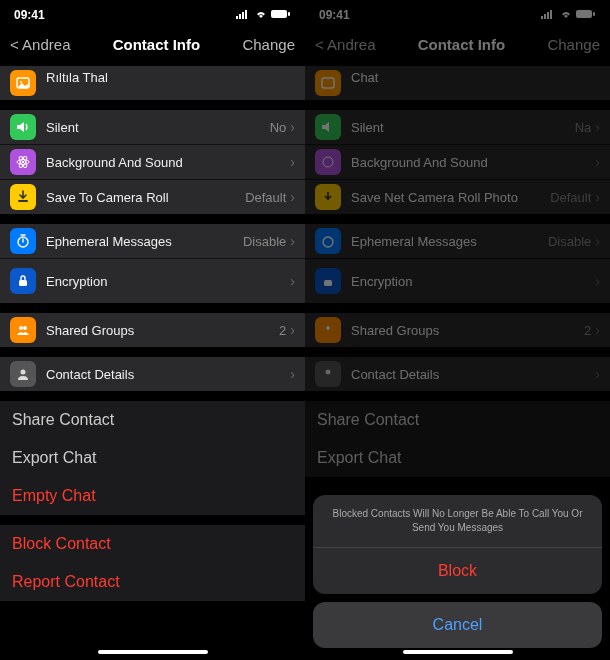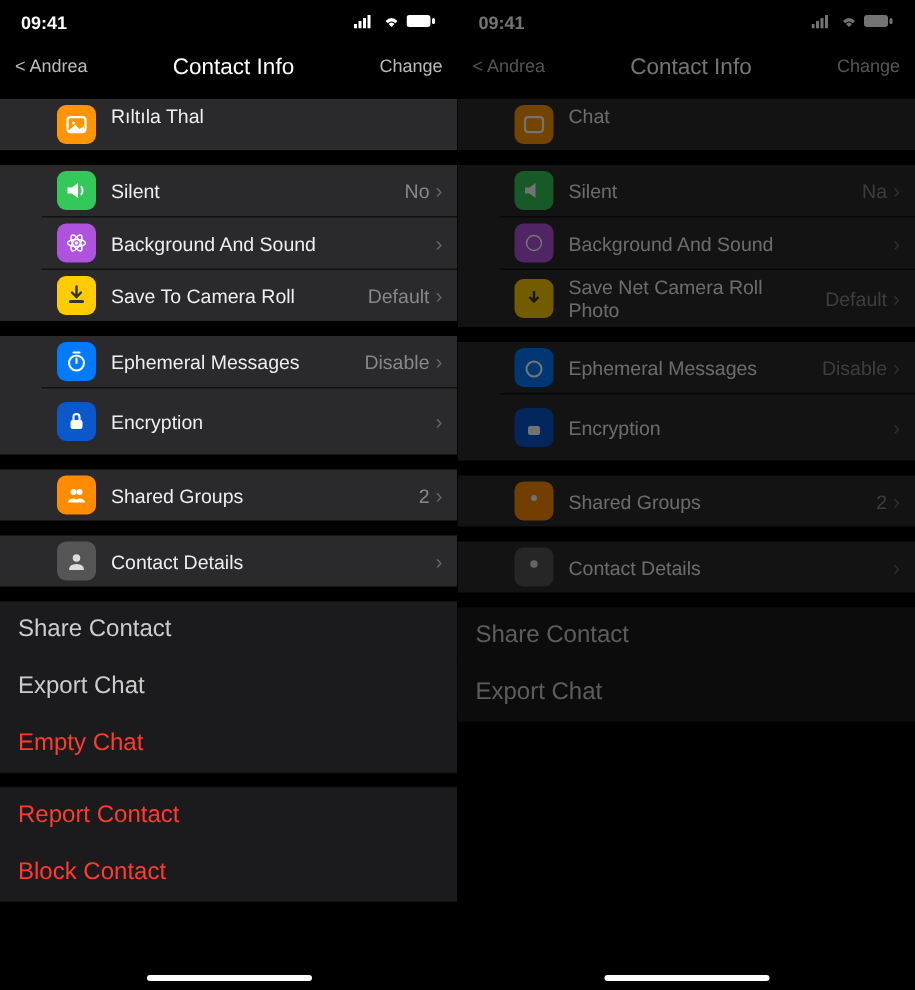--- a/index.html
+++ b/index.html
@@ -43,34 +43,33 @@
   .nav-bar {
     height: 36px;
     display: flex;
     align-items: center;
     justify-content: space-between;
     padding: 0 10px;
     font-size: 14px;
     color: #ccc;
     margin-bottom: 4px;
   }
-  .nav-back { color: #bbb; font-size: 12px; }
-  .nav-title { color: #fff; font-size: 15px; font-weight: 400; }
+  .nav-back { color: #bbb; font-size: 15px; }
+  .nav-title { color: #fff; font-size: 15px; font-weight: 700; }
   .group { background: #2a2a2c; margin-bottom: 10px; }
   .group.dark { background: #1b1b1d; }
   .row {
     display: flex;
     align-items: center;
     min-height: 34px;
     padding: 4px 10px;
     border-bottom: 0.5px solid #111;
     font-size: 13px;
     color: #eee;
     position: relative;
-    margin-left: 28px;
   }
   .row.tall { min-height: 44px; }
   .row:last-child { border-bottom: none; }
   .row.cut { border-bottom: none; min-height: 20px; align-items: flex-start; }
   .icon {
     width: 26px;
     height: 26px;
     border-radius: 6px;
     display: flex;
     align-items: center;
@@ -276,22 +275,22 @@
       </div>
     </div>
 
     <div class="group dark">
       <div class="action-row">Share Contact</div>
       <div class="action-row">Export Chat</div>
       <div class="action-row red">Empty Chat</div>
     </div>
 
     <div class="group dark">
+      <div class="action-row red">Block Contact</div>
       <div class="action-row red">Report Contact</div>
-      <div class="action-row red">Block Contact</div>
     </div>
 
   </div>
   <div class="home-ind"></div>
 </div>
 
 <div class="screen dimmed">
   <div class="status-bar">
     <span>09:41</span>
     <span>
@@ -409,15 +408,22 @@
       </div>
     </div>
 
     <div class="group dark">
       <div class="action-row">Share Contact</div>
       <div class="action-row">Export Chat</div>
     </div>
 
   </div>
 
+  <div class="sheet">
+    <div class="sheet-card">
+      <div class="sheet-msg">Blocked Contacts Will No Longer Be Able To Call You Or Send You Messages</div>
+      <div class="sheet-btn">Block</div>
+    </div>
+    <div class="sheet-cancel">Cancel</div>
+  </div>
 
   <div class="home-ind"></div>
 </div>
 
 </body></html>

